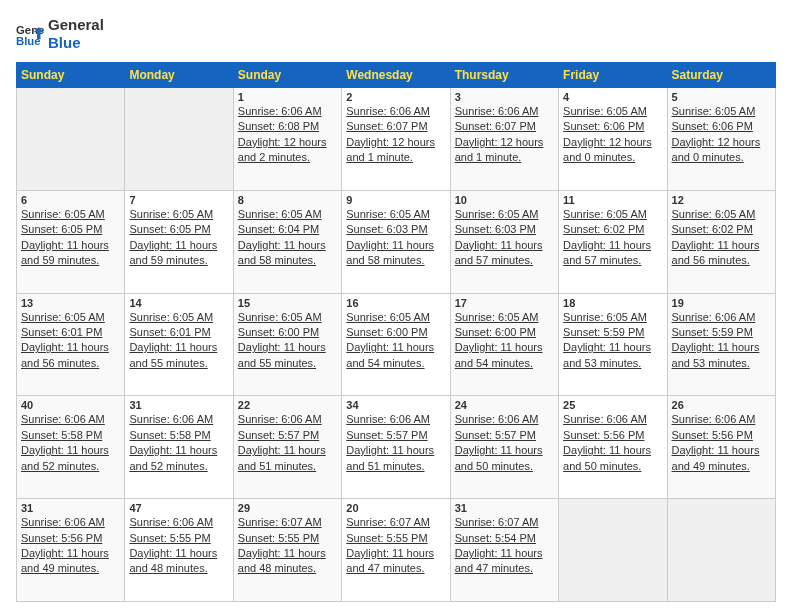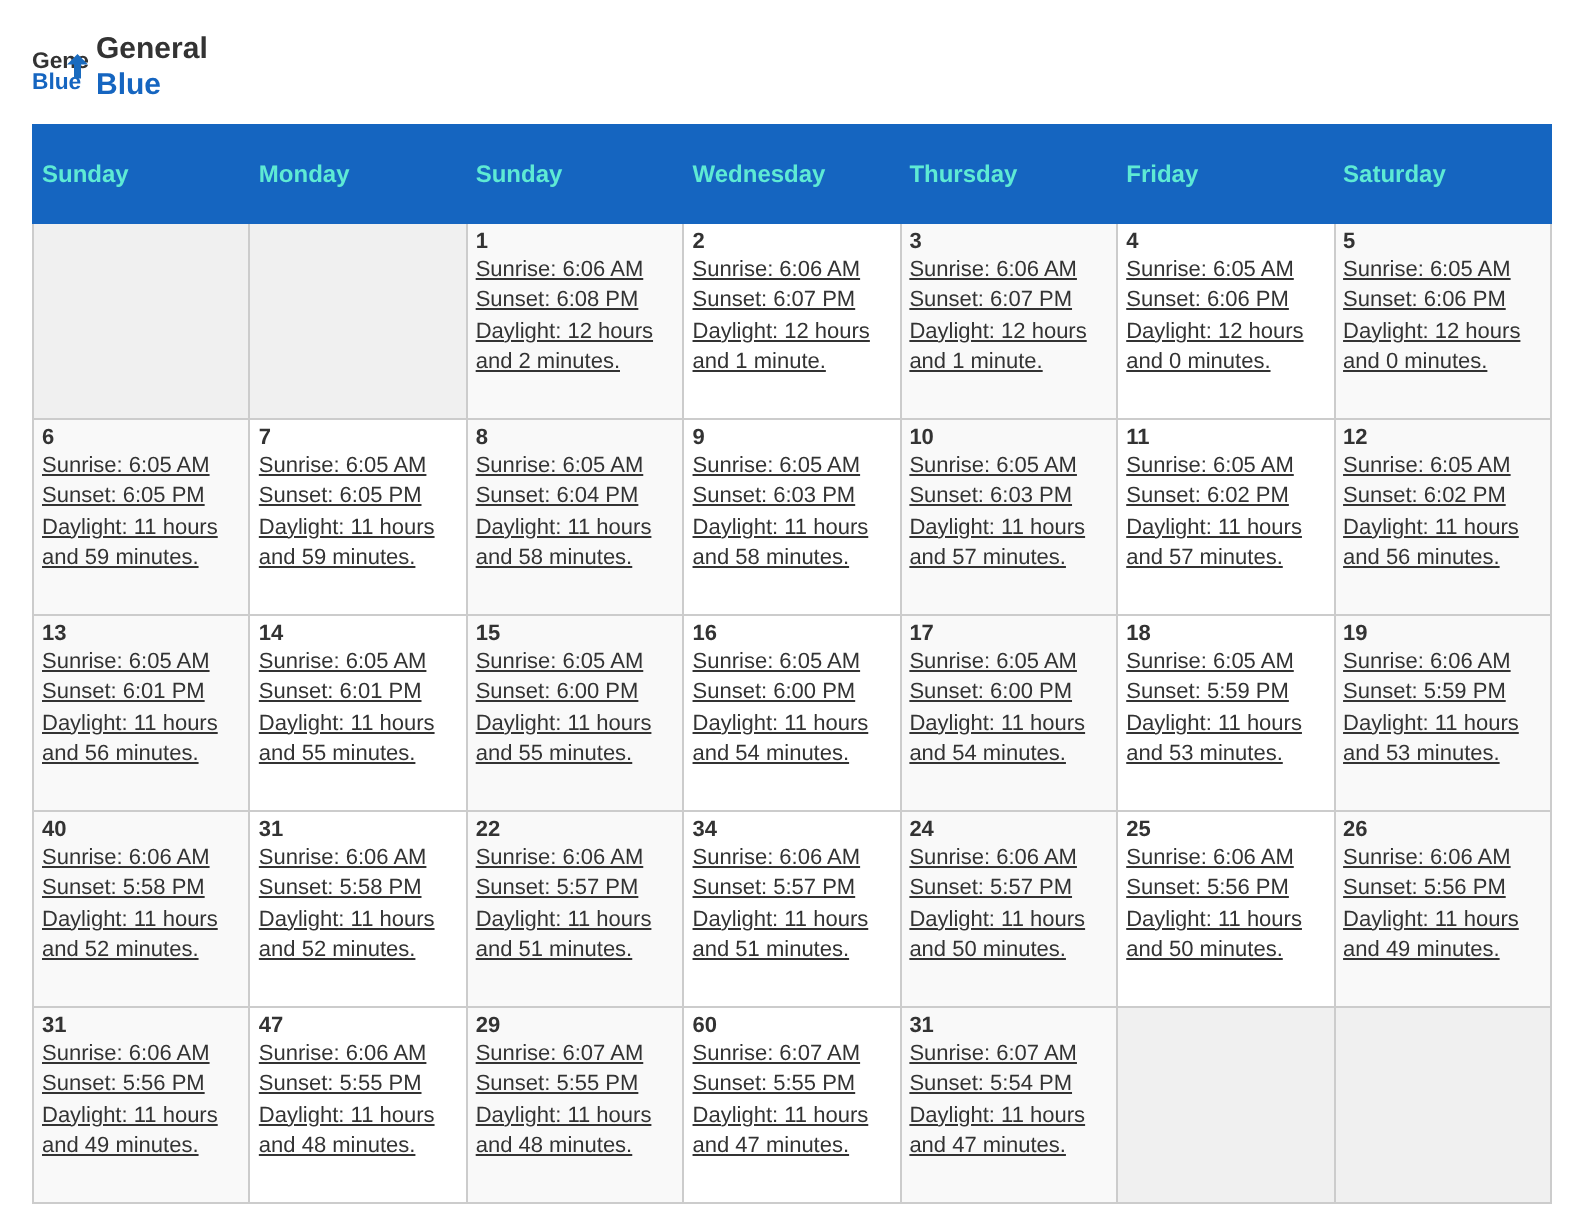--- a/index.html
+++ b/index.html
@@ -46,24 +46,24 @@
     }
     .calendar {
       flex: 1;
       border: 1px solid #ccc;
       border-collapse: collapse;
       width: 100%;
       table-layout: fixed;
     }
     .calendar th {
       background: #1565c0;
-      color: #5eead4;
+      color: #fde047;
       font-size: 12px;
       font-weight: bold;
-      padding: 17px 4px;
+      padding: 5px 4px;
       text-align: left;
       border: 1px solid #1565c0;
     }
     .calendar td {
       border: 1px solid #ccc;
       vertical-align: top;
       padding: 3px 4px;
       font-size: 9.5px;
       color: #333;
       height: 82px;
@@ -334,21 +334,21 @@
 and 48 minutes.</div>
           </td>
           <td>
             <span class="day-num">29</span>
             <div class="day-info" style="white-space: pre-line;">Sunrise: 6:07 AM
 Sunset: 5:55 PM
 Daylight: 11 hours
 and 48 minutes.</div>
           </td>
           <td>
-            <span class="day-num">60</span>
+            <span class="day-num">20</span>
             <div class="day-info" style="white-space: pre-line;">Sunrise: 6:07 AM
 Sunset: 5:55 PM
 Daylight: 11 hours
 and 47 minutes.</div>
           </td>
           <td>
             <span class="day-num">31</span>
             <div class="day-info" style="white-space: pre-line;">Sunrise: 6:07 AM
 Sunset: 5:54 PM
 Daylight: 11 hours

